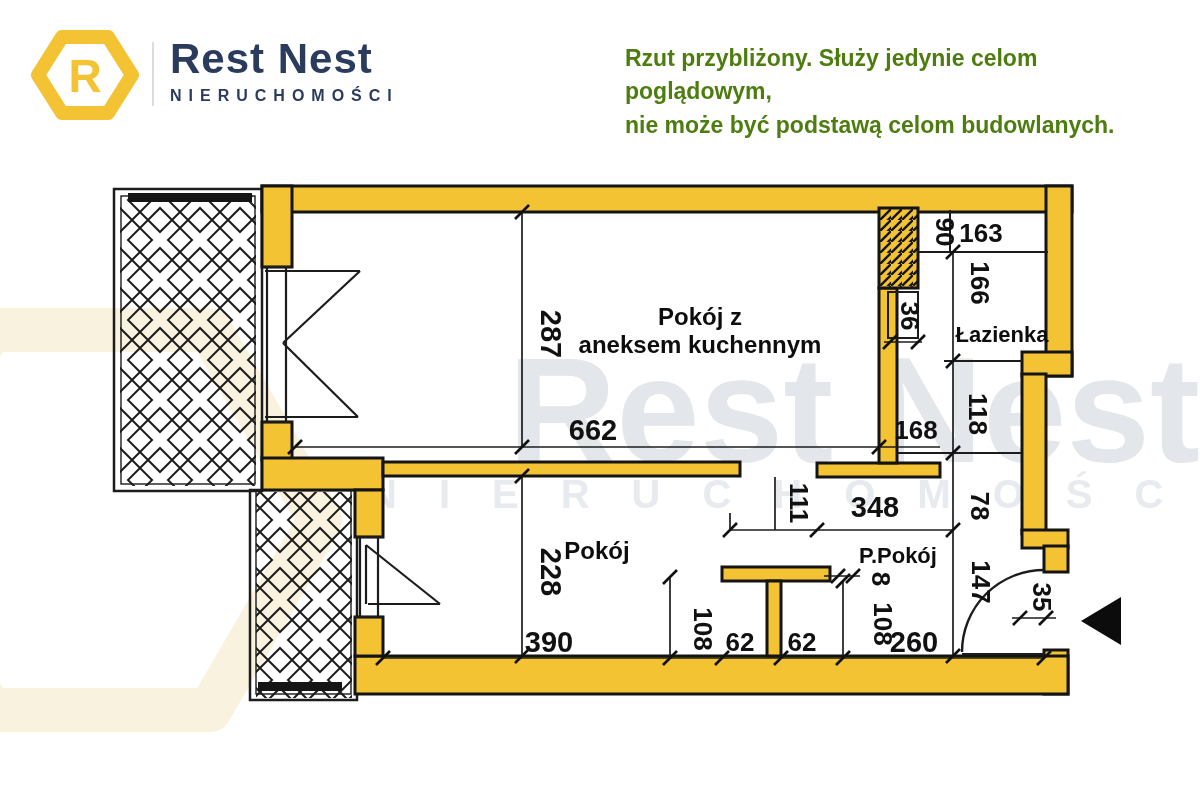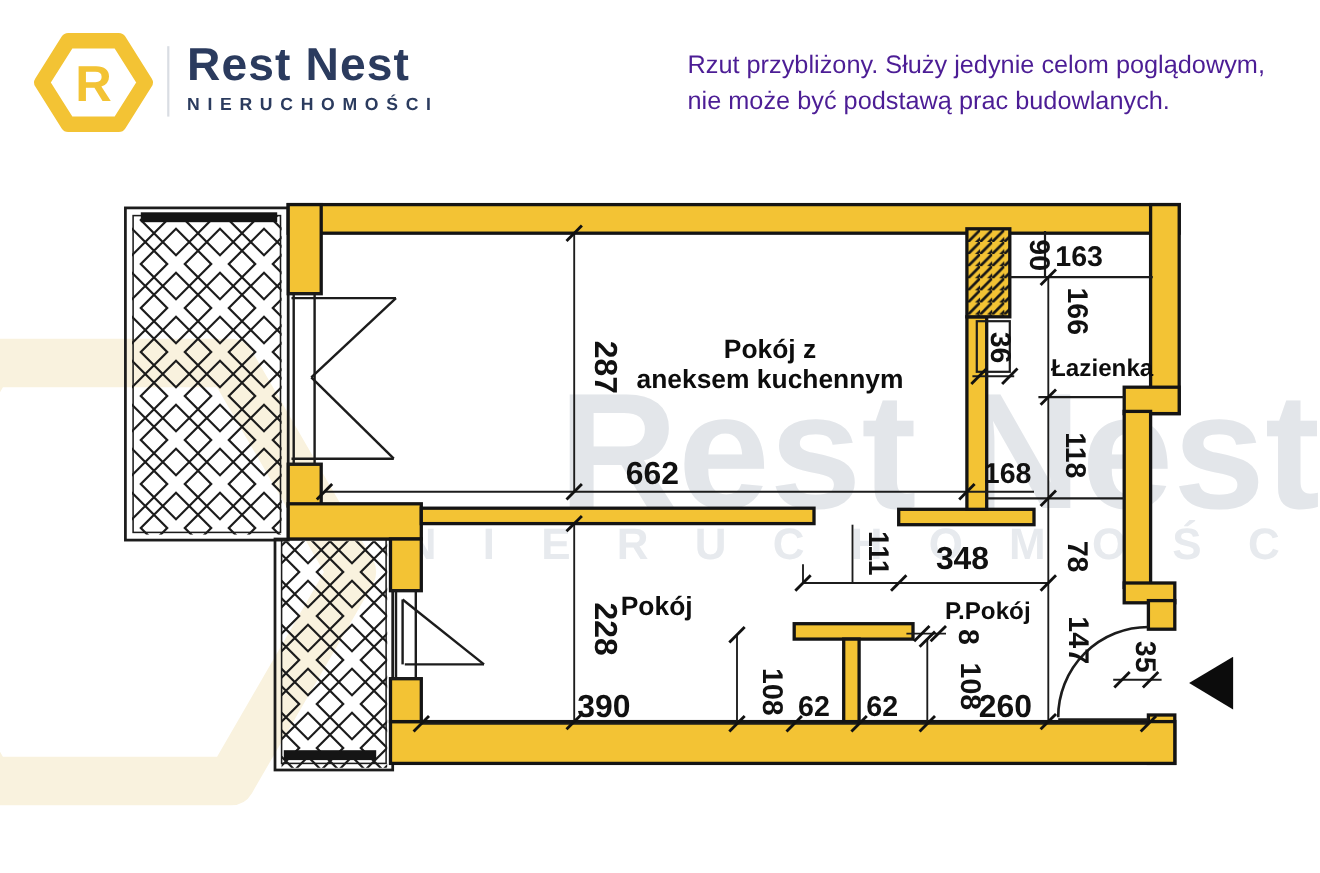--- a/index.html
+++ b/index.html
@@ -5,21 +5,21 @@
   html,body{margin:0;padding:0;background:#ffffff;}
   body{width:1200px;height:794px;position:relative;overflow:hidden;
        font-family:"Liberation Sans", sans-serif;}
   .header{position:absolute;left:0;top:0;width:1200px;height:150px;}
   .logo-wrap{position:absolute;left:30px;top:25px;width:120px;height:100px;}
   .brand{position:absolute;left:170px;top:38px;}
   .brand-name{font-weight:800;font-size:42px;color:#2B3B5E;letter-spacing:1px;line-height:1;}
   .brand-sub{font-weight:700;font-size:16px;color:#2B3B5E;letter-spacing:7px;margin-top:7px;}
   .divider{position:absolute;left:152px;top:42px;width:2px;height:64px;background:#D9DDE3;}
   .disclaimer{position:absolute;left:625px;top:42px;width:560px;
-              font-size:23px;color:#4c1d95;line-height:1.45;}
+              font-size:23px;color:#4d7c0f;line-height:1.45;font-weight:bold;}
   svg text{font-family:"Liberation Sans", sans-serif;}
   .roomlbl{font-weight:700;font-size:24px;fill:#0d0d0d;}
   .roomlbl-sm{font-weight:700;font-size:22px;fill:#0d0d0d;}
   .dim{font-weight:700;font-size:29px;fill:#111;}
   .dim-sm{font-weight:700;font-size:26px;fill:#111;}
   .wm-big{font-weight:800;font-size:150px;fill:#E3E6EA;}
   .wm-spaced{font-weight:700;font-size:40px;fill:#E7EAEE;letter-spacing:42px;}
 </style>
 </head>
 <body>
@@ -31,21 +31,21 @@
       <text x="55" y="67" text-anchor="middle" font-size="46" font-weight="800" fill="#F3C334">R</text>
     </svg>
   </div>
   <div class="divider"></div>
   <div class="brand">
     <div class="brand-name">Rest Nest</div>
     <div class="brand-sub">NIERUCHOMOŚCI</div>
   </div>
   <div class="disclaimer">
     <div>Rzut przybliżony. Służy jedynie celom poglądowym,</div>
-    <div>nie może być podstawą prac budowlanych.</div>
+    <div>nie może być podstawą celom budowlanych.</div>
   </div>
 </div>
 
 <svg style="position:absolute;left:0;top:0" width="1200" height="794" viewBox="0 0 1200 794">
 
   <defs>
     <pattern id="crosshatch" patternUnits="userSpaceOnUse" width="40" height="40">
       <path d="M-4,36 L36,-4 M4,44 L44,4 M-4,4 L36,44 M4,-4 L44,36" stroke="#1c1c1c" stroke-width="2" fill="none"></path>
     </pattern>
     <pattern id="diaghatch" patternUnits="userSpaceOnUse" width="11" height="11">

